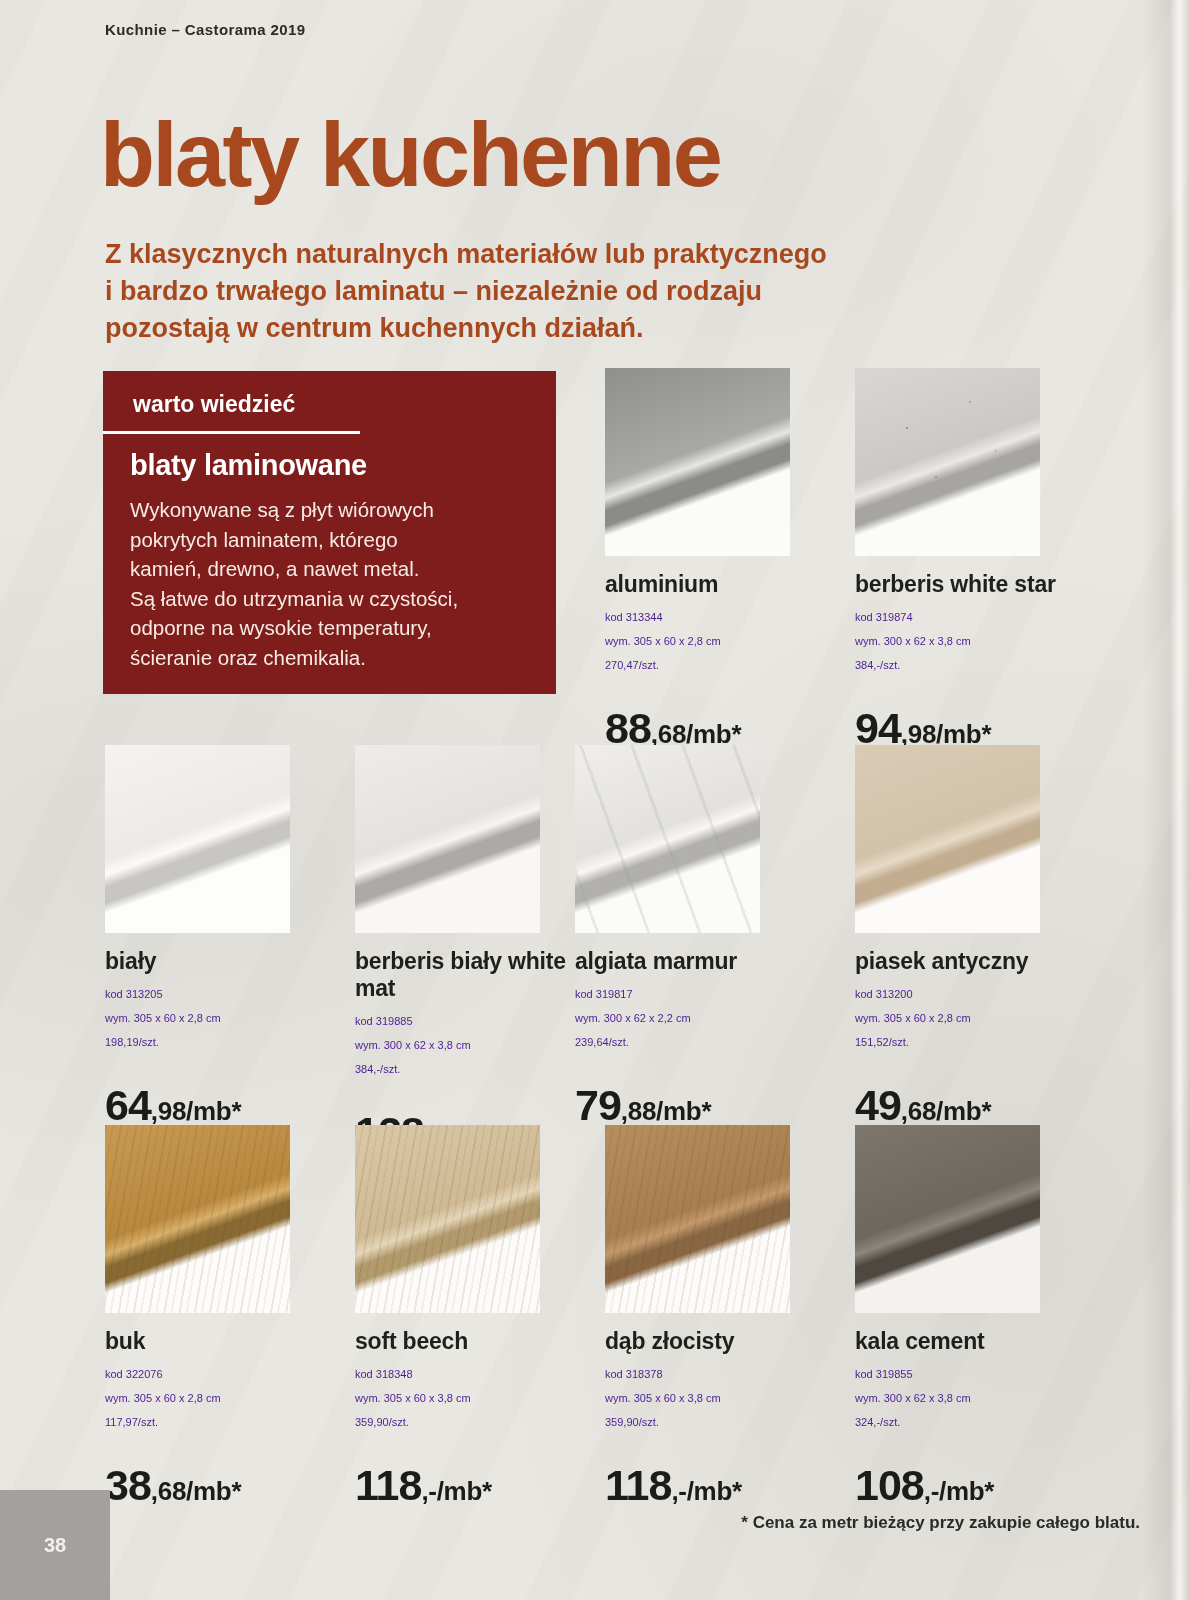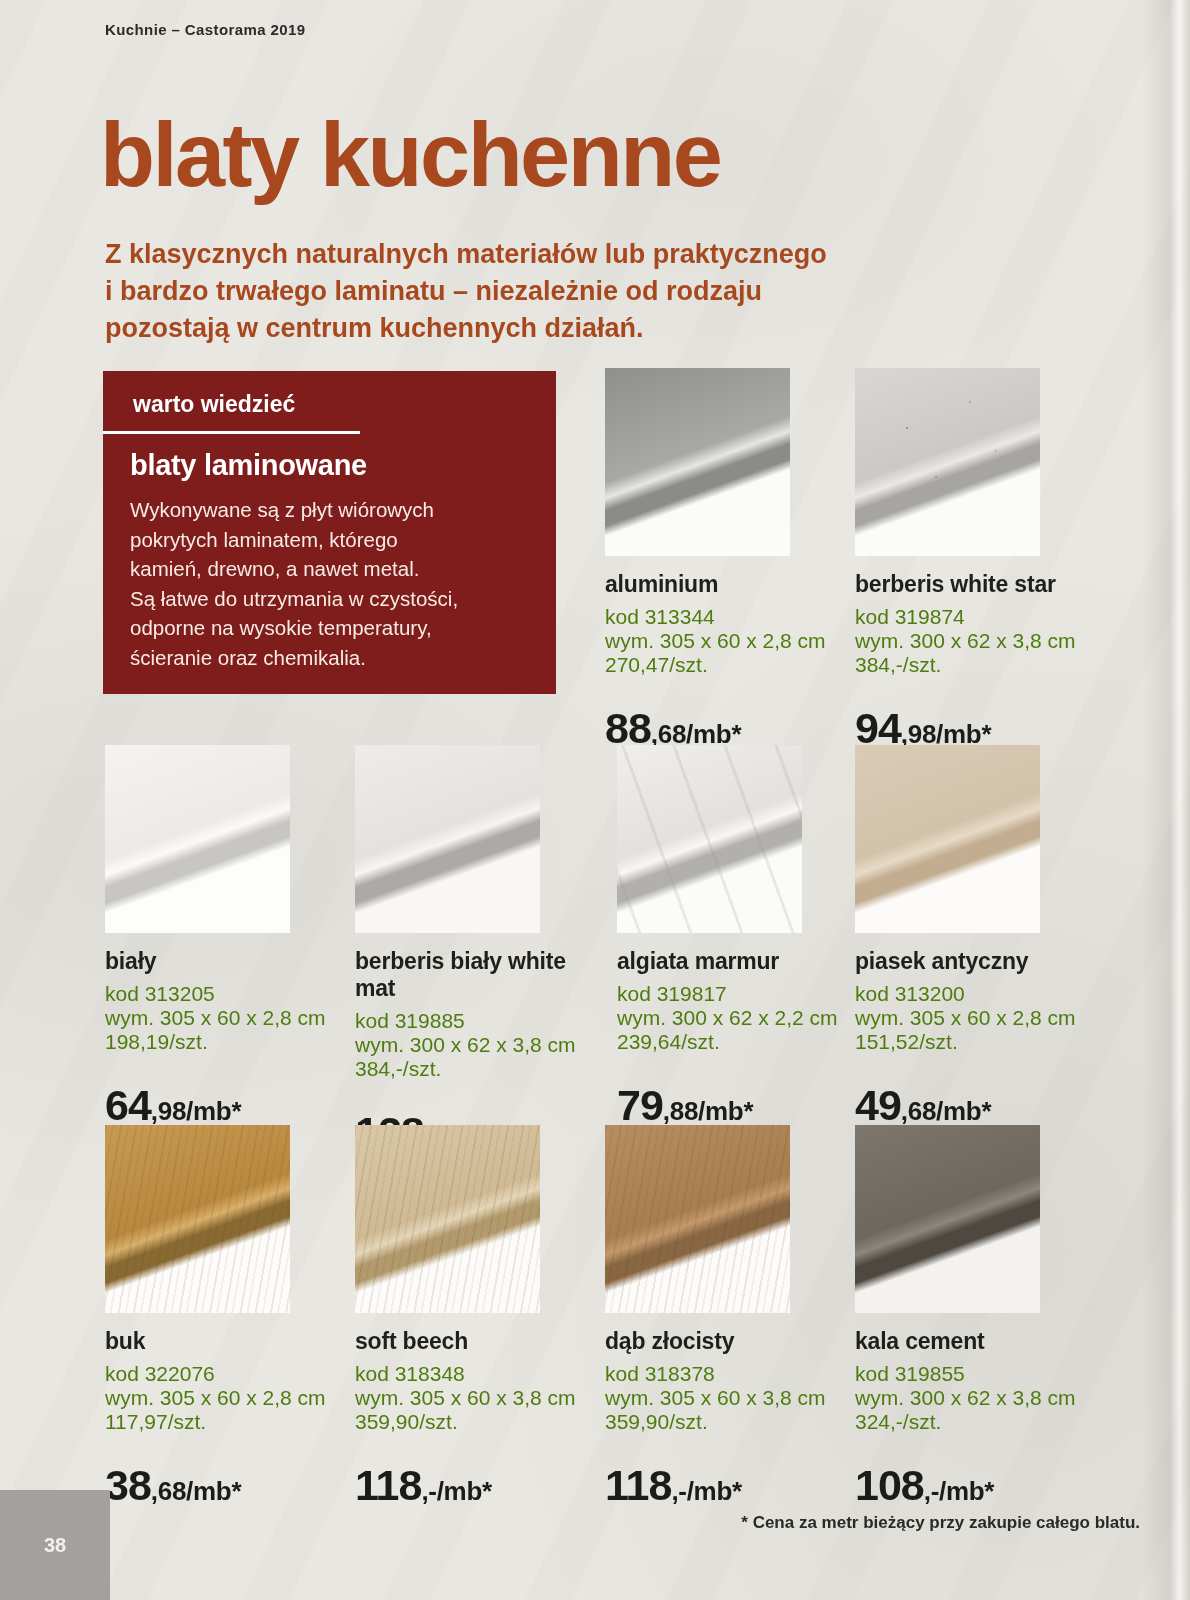--- a/index.html
+++ b/index.html
@@ -60,21 +60,21 @@
   }
   .swatch.speckle{
     background-image:
       radial-gradient(2px 2px at 28% 32%, rgba(95,95,92,.45) 50%, rgba(0,0,0,0) 60%),
       radial-gradient(2px 2px at 62% 18%, rgba(95,95,92,.35) 50%, rgba(0,0,0,0) 60%),
       radial-gradient(2px 2px at 44% 58%, rgba(95,95,92,.40) 50%, rgba(0,0,0,0) 60%),
       radial-gradient(2px 2px at 76% 44%, rgba(95,95,92,.30) 50%, rgba(0,0,0,0) 60%),
       linear-gradient(160deg, var(--s) 0%, var(--s2) 45%, var(--h) 51%, var(--e) 56%, var(--e) 62%, var(--b) 66%, var(--b) 100%);
   }
   .pname{ margin-top:15px; width:218px; font-size:23px; font-weight:800; line-height:27px; color:#1f1f1c; letter-spacing:-.2px; }
-  .pmeta{ font-size:21px; line-height:24px; font-weight:500; color:#4d7c0f; }
+  .pmeta{ font-size:11px; line-height:24px; font-weight:500; color:#4c1d95; }
   .pmeta.first{ margin-top:7px; }
   .price{ margin-top:27px; color:#1b1b19; white-space:nowrap; }
   .price .pb{ font-size:43px; font-weight:800; letter-spacing:-1px; }
   .price .ps{ font-size:26px; font-weight:700; letter-spacing:-.3px; }
   .page-number-box{
     position:absolute; left:0; top:1490px; width:110px; height:110px;
     background:#a3a19e; display:flex; align-items:center; justify-content:center;
   }
   .page-number{ font-size:20px; font-weight:700; color:#f2f1ef; }
   .footnote{
@@ -141,21 +141,21 @@
 
   <div class="card" style="left:355px;top:745px">
     <div class="swatch" style="--s: #edece9; --s2: #e3e2df; --h: #f6f5f2; --e: #abaaa7; --b: #f8f7f5;"></div>
     <div class="pname">berberis biały white mat</div>
     <div class="pmeta first">kod 319885</div>
     <div class="pmeta">wym. 300 x 62 x 3,8 cm</div>
     <div class="pmeta">384,-/szt.</div>
     <div class="price"><span class="pb">128</span><span class="ps">,-/mb*</span></div>
   </div>
 
-  <div class="card" style="left:617px;top:745px">
+  <div class="card" style="left:575px;top:745px">
     <div class="swatch marble" style="--s: #efeeec; --s2: #e2e1df; --h: #f8f7f5; --e: #b1b0ad; --b: #fbfbfa;"></div>
     <div class="pname">algiata marmur</div>
     <div class="pmeta first">kod 319817</div>
     <div class="pmeta">wym. 300 x 62 x 2,2 cm</div>
     <div class="pmeta">239,64/szt.</div>
     <div class="price"><span class="pb">79</span><span class="ps">,88/mb*</span></div>
   </div>
 
   <div class="card" style="left:855px;top:745px">
     <div class="swatch" style="--s: #dacbb5; --s2: #d2c2aa; --h: #e7dac6; --e: #c2ad91; --b: #fcfbf9;"></div>

